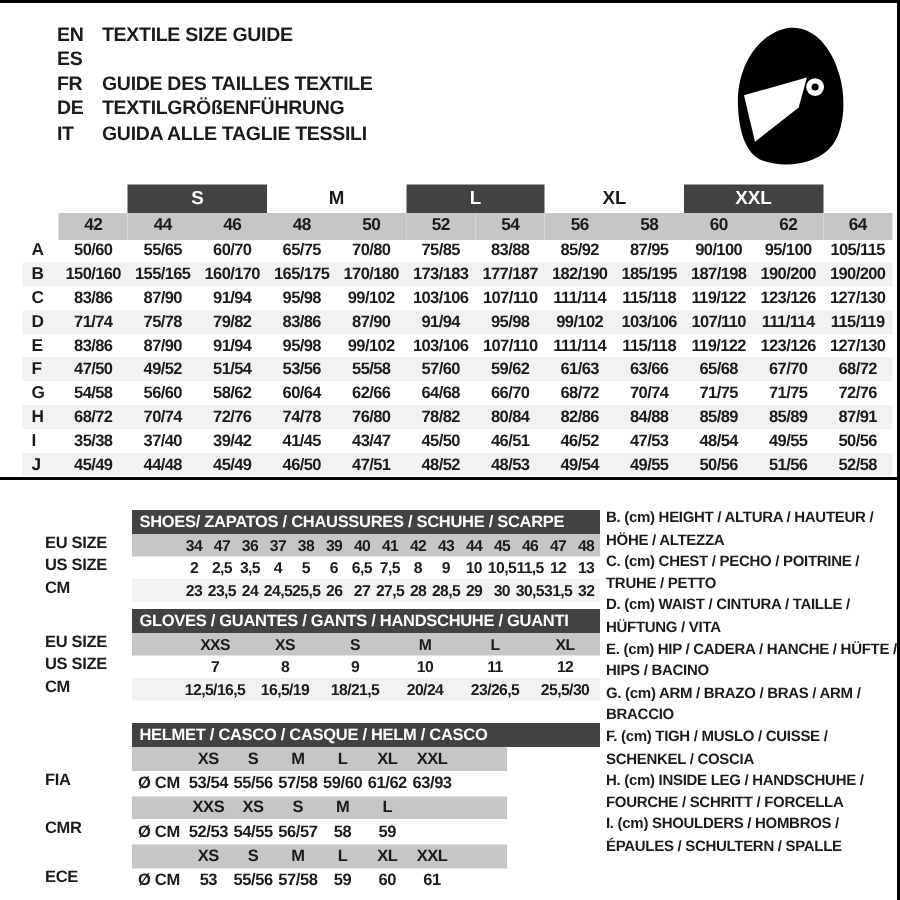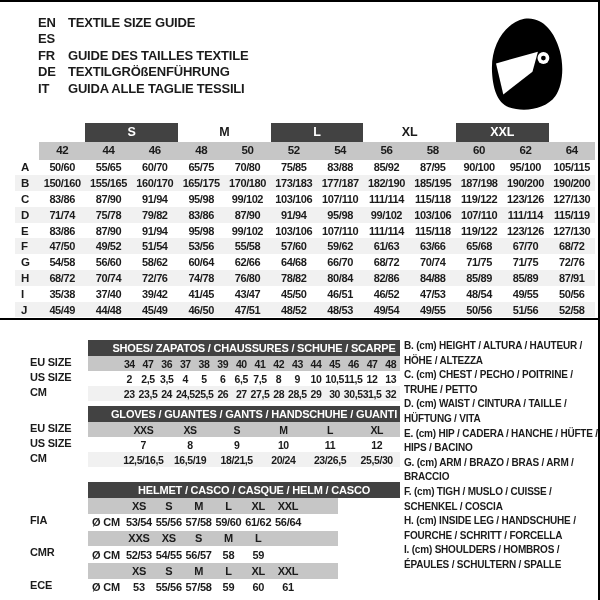--- a/index.html
+++ b/index.html
@@ -29,22 +29,22 @@
   .mt-data-row.alt{ background:var(--stripe-light,#f2f2f2); }
   
   .divider{ position:absolute; left:0; top:316px; width:600px; height:2px; background:#000; }
   
   .sub-table{ position:absolute; left:15px; width:390px; }
   .shoes{ top:338px; }
   .gloves{ top:404px; }
   .helmet-tbl{ top:480px; }
   .st-header{
     margin-left:73px; width:312px; height:16px; background:var(--dark-bar,#424242);
-    color:#fff; font-size:11px; font-weight:bold; line-height:16px; padding-left:20px;
-    letter-spacing:-0.2px; white-space:nowrap;text-align:center;
+    color:#fff; font-size:11px; font-weight:bold; line-height:16px; padding-left:5px;
+    letter-spacing:-0.2px; white-space:nowrap;
   }
   .st-row{ display:flex; align-items:flex-start; height:15px; }
   .hm-row{ height:15.5px; }
   .hm-value-row{ height:17px; }
   .st-label{ width:73px; padding-left:15px; font-size:11px; font-weight:bold; flex:none; letter-spacing:-0.2px; white-space:nowrap; }
   .st-vals{ width:312px; display:flex; height:100%; align-items:center;padding-left:32px; }
   .st-val{ flex:1; text-align:center; font-size:10.5px; font-weight:bold; letter-spacing:-0.4px; white-space:nowrap; }
   .row-gray .st-vals, .row-gray .hm-vals{ background:var(--size-gray,#c9c9c9); }
   .row-light .st-vals{ background:var(--stripe-light,#efefef); }
   .hm-vals{ width:250px; padding-right:35px; display:flex; height:100%; align-items:center; }
@@ -390,21 +390,21 @@
         </div>
         <div class="st-row hm-row hm-value-row">
           <span class="st-label">FIA</span>
           <span class="hm-vals">
             <span class="hm-unit">Ø CM</span>
             <span class="hm-val">53/54</span>
             <span class="hm-val">55/56</span>
             <span class="hm-val">57/58</span>
             <span class="hm-val">59/60</span>
             <span class="hm-val">61/62</span>
-            <span class="hm-val">56/64</span>
+            <span class="hm-val">63/93</span>
           </span>
         </div>
         <div class="st-row hm-row row-gray">
           <span class="st-label"></span>
           <span class="hm-vals">
             <span class="hm-unit"></span>
             <span class="hm-val">XXS</span>
             <span class="hm-val">XS</span>
             <span class="hm-val">S</span>
             <span class="hm-val">M</span>

